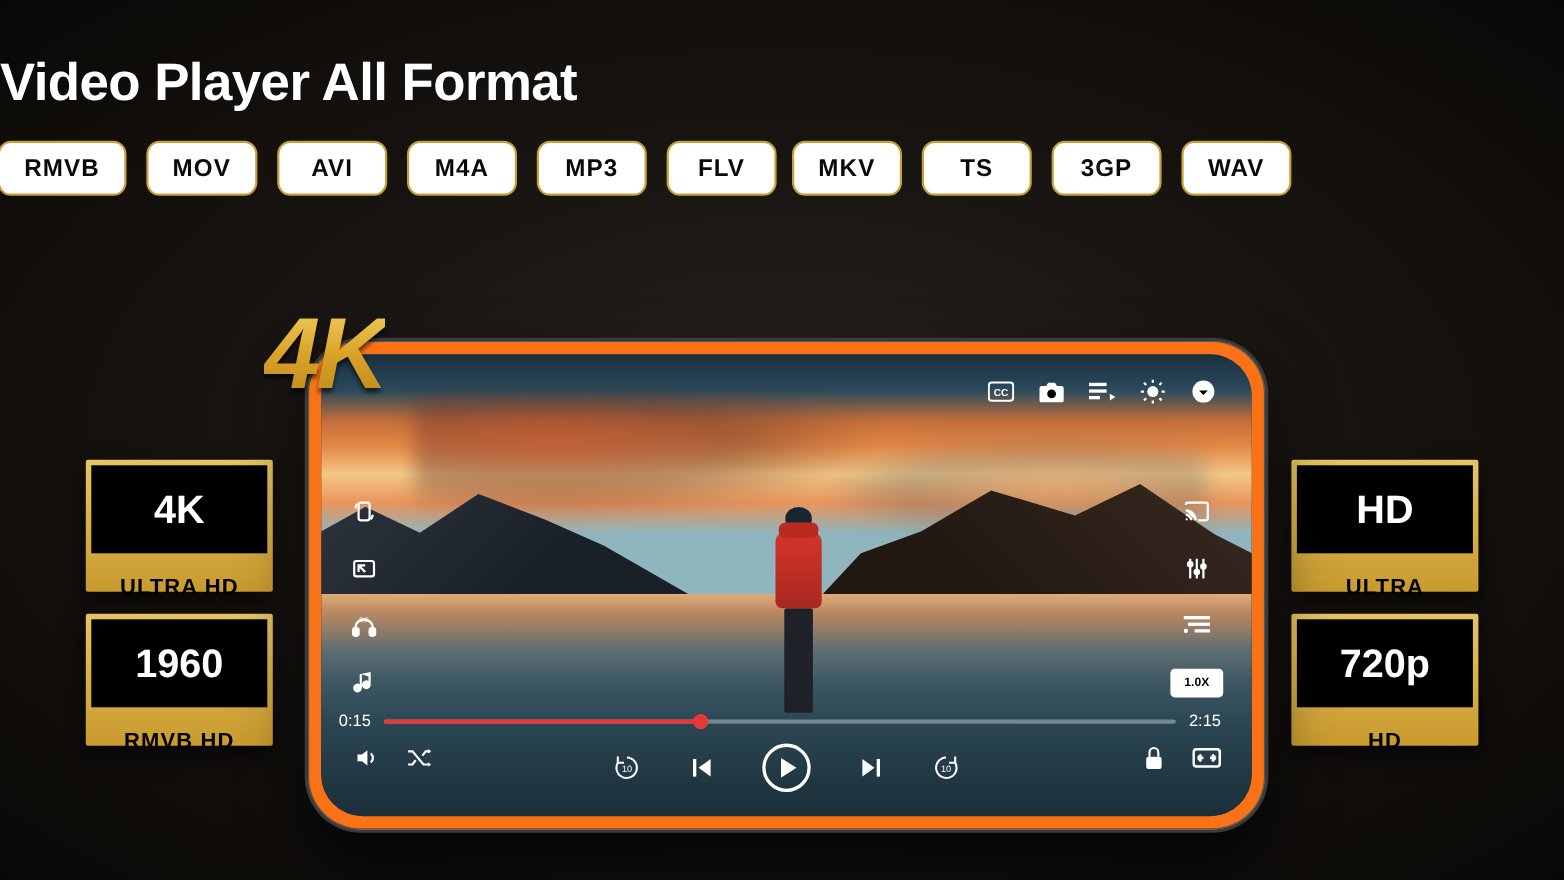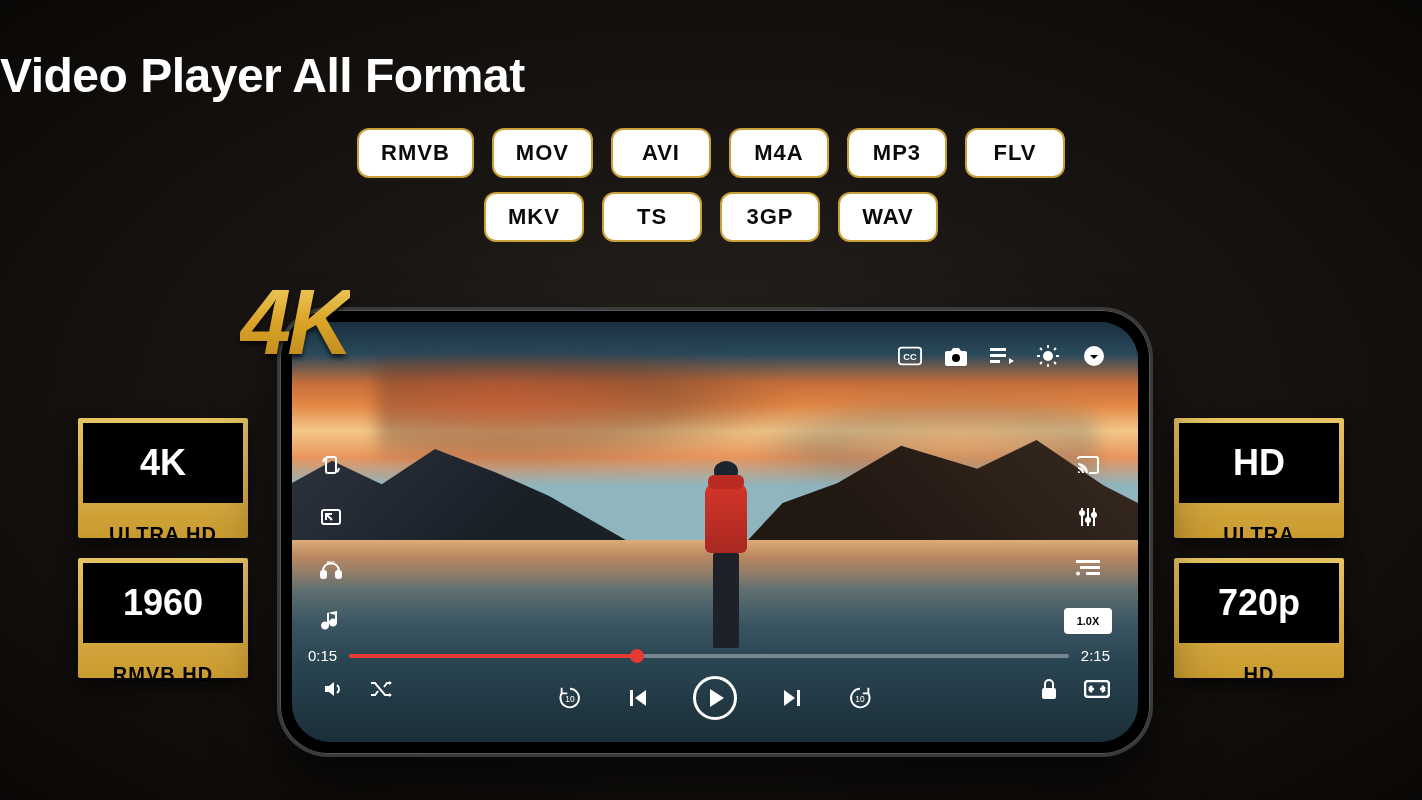--- a/index.html
+++ b/index.html
@@ -1,22 +1,22 @@
 <!DOCTYPE html>
 <html><head>
 <meta charset="utf-8">
 <style>
 *{margin:0;padding:0;box-sizing:border-box;font-family:-apple-system,BlinkMacSystemFont,"Segoe UI",Arial,sans-serif}
 body{width:1422px;height:800px;background:radial-gradient(ellipse at center,#2a2520 0%,#1a1613 40%,#0a0806 100%);overflow:hidden;position:relative}
 .title{position:absolute;top:48px;left:0;right:0;text-align:left;color:#fff;font-size:48px;font-weight:800;letter-spacing:-.5px}
-.formats{position:absolute;top:130px;left:0;right:0;display:flex;flex-direction:column;align-items:center;gap:18px}
+.formats{position:absolute;top:130px;left:0;right:0;display:flex;flex-direction:row;align-items:center;gap:18px}
 .format-row{display:flex;gap:22px}
 .fmt{background:#fff;color:#0a0a0a;font-weight:700;font-size:22px;padding:10px 22px;border-radius:10px;box-shadow:0 0 0 2px #c9a038;min-width:96px;text-align:center;letter-spacing:1px}
 .badge-4k-logo{position:absolute;top:270px;left:240px;font-size:92px;font-weight:900;font-style:italic;background:linear-gradient(180deg,#f5d56b 0%,#d9a327 50%,#b6821a 100%);-webkit-background-clip:text;background-clip:text;color:transparent;letter-spacing:-4px;z-index:5;filter:drop-shadow(0 4px 2px rgba(0,0,0,.6))}
-.phone{position:absolute;top:310px;left:280px;width:870px;height:444px;border-radius:48px;background:#000000;box-shadow:0 0 0 3px #3b3b3b,inset 0 0 0 1px #555,0 30px 60px rgba(0,0,0,.7);overflow:hidden}
+.phone{position:absolute;top:310px;left:280px;width:870px;height:444px;border-radius:48px;background:#f97316;box-shadow:0 0 0 3px #3b3b3b,inset 0 0 0 1px #555,0 30px 60px rgba(0,0,0,.7);overflow:hidden}
 .video{position:absolute;inset:12px;border-radius:38px;overflow:hidden;background:linear-gradient(180deg,#3a4d5c 0%,#0e2a38 100%)}
 .sky{position:absolute;top:0;left:0;right:0;height:52%;background:linear-gradient(180deg,#1a2f3d 0%,#2a4a5c 15%,#c46e3a 28%,#e38745 38%,#f4c888 50%,#e8955c 62%,#8fb5be 75%)}
 .cloud{position:absolute;top:8%;left:10%;width:50%;height:28%;background:radial-gradient(ellipse at 30% 40%,rgba(180,80,50,.7) 0%,rgba(90,50,40,.4) 40%,transparent 70%);filter:blur(8px)}
 .cloud2{position:absolute;top:18%;right:5%;width:40%;height:22%;background:radial-gradient(ellipse at 60% 50%,rgba(225,165,110,.6) 0%,rgba(75,95,105,.3) 50%,transparent 75%);filter:blur(10px)}
 .mtn-l{position:absolute;top:28%;left:-2%;width:45%;height:28%;background:linear-gradient(135deg,#2e3540 0%,#1a2028 60%);clip-path:polygon(0 100%,0 45%,15% 18%,28% 38%,42% 8%,58% 28%,72% 48%,100% 100%)}
 .mtn-r{position:absolute;top:22%;right:-2%;width:50%;height:34%;background:linear-gradient(225deg,#3a2b22 0%,#221812 70%);clip-path:polygon(0 100%,12% 62%,25% 48%,40% 22%,58% 38%,72% 18%,88% 50%,100% 68%,100% 100%)}
 .lake{position:absolute;top:52%;left:0;right:0;height:48%;background:linear-gradient(180deg,#d4a878 0%,#a8795a 8%,#4a6570 25%,#2a4552 60%,#1a2e38 100%)}
 .lake::after{content:"";position:absolute;inset:0;background:linear-gradient(180deg,rgba(240,180,120,.4) 0%,transparent 40%);opacity:.8}
 .person{position:absolute;top:33%;left:48.5%;width:48px;height:210px;z-index:2}
 .hat{width:24px;height:20px;background:#1a2530;border-radius:50% 50% 40% 40%;margin:0 auto}

